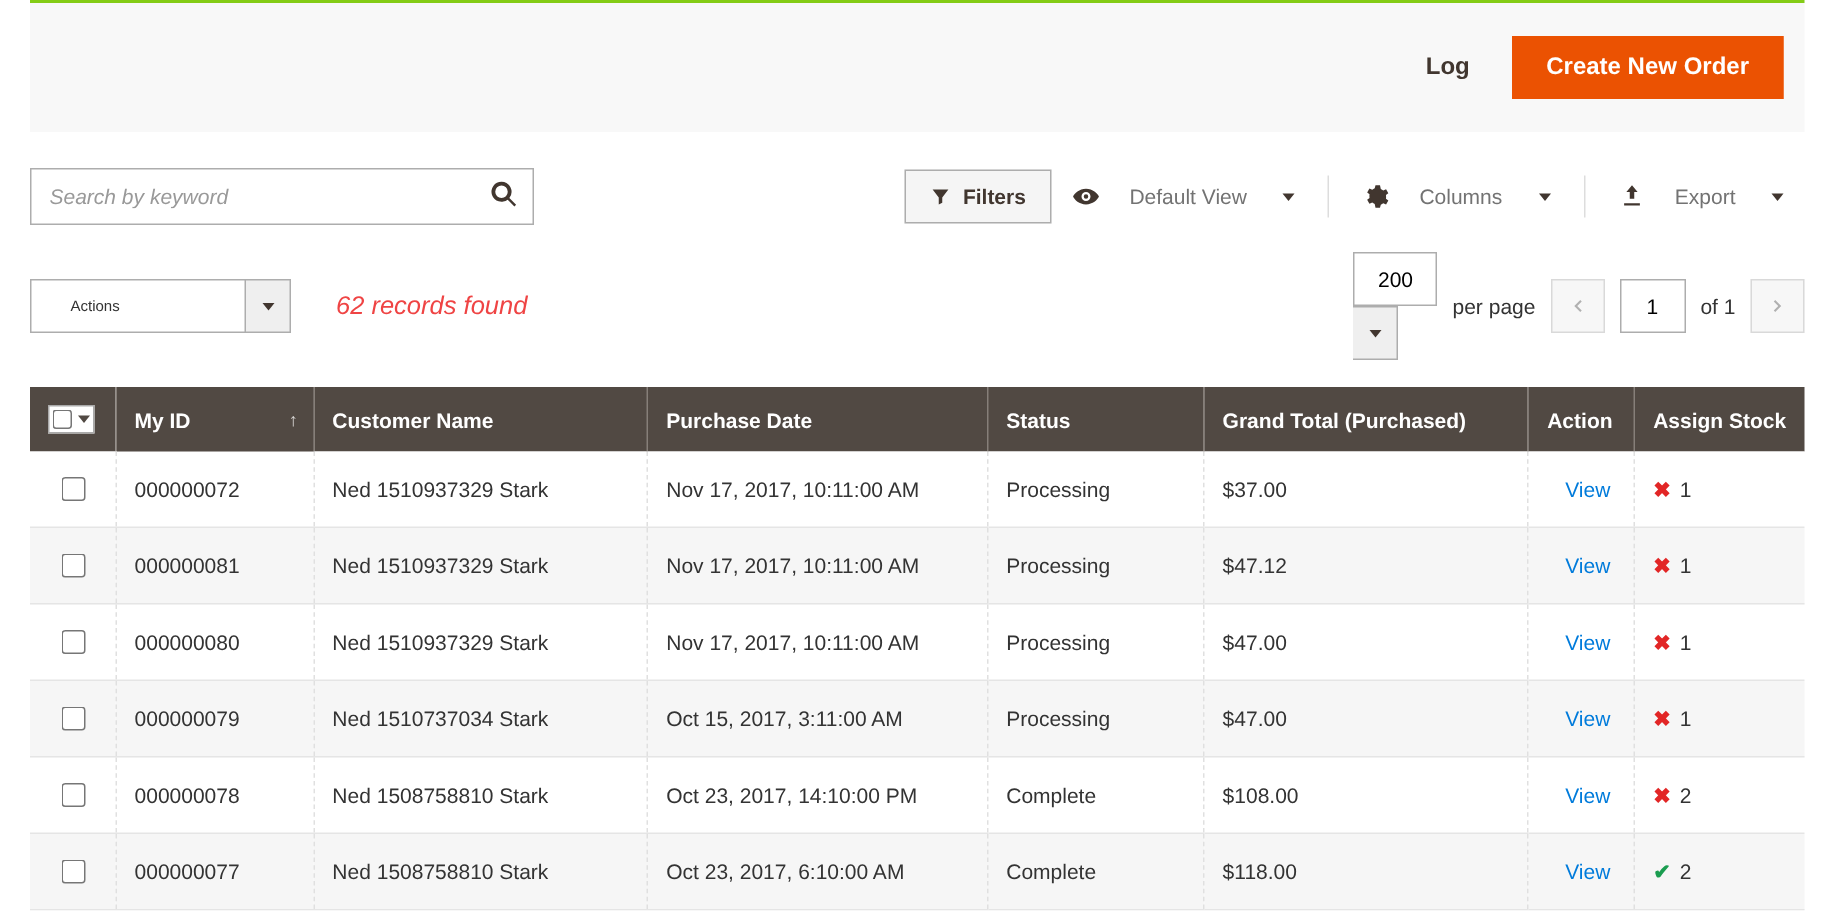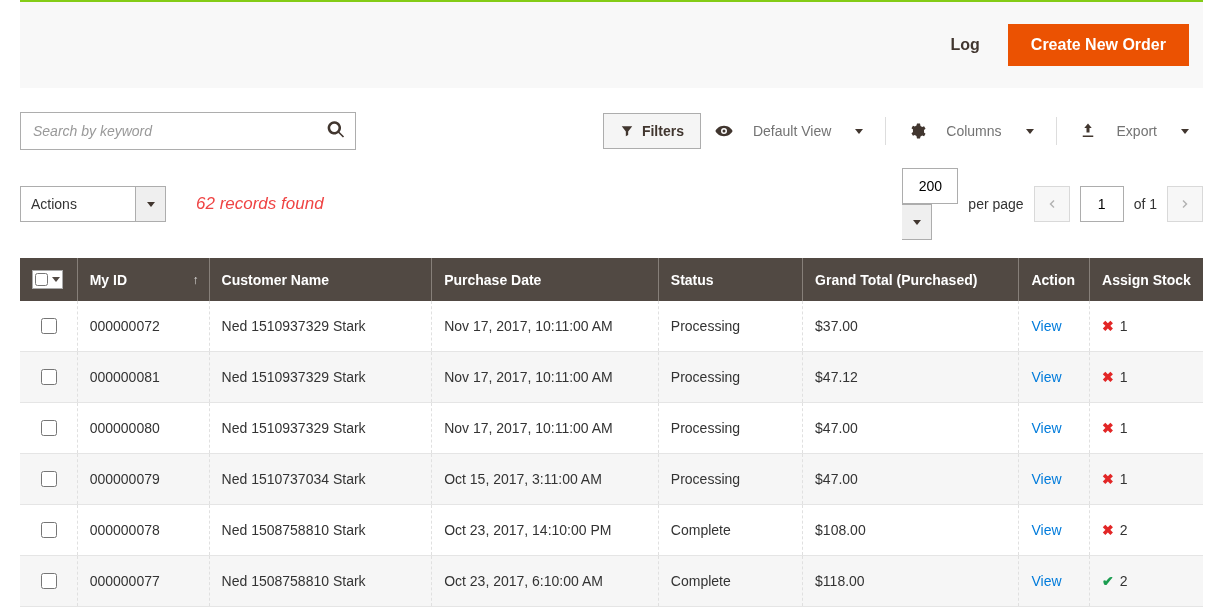--- a/index.html
+++ b/index.html
@@ -118,24 +118,24 @@
     font-size: 14px;
     color: #737373;
   }
   .tb-sep { width: 1px; height: 28px; background: #ddd; margin: 0 8px; }
   .tb-item svg { width: 18px; height: 18px; fill: #41362f; }
   .tb-item .caret-down { margin-left: 4px; }
 
   .actions-select-wrap { display: flex; }
   .actions-select {
     height: 36px;
-    width: 116px;
-    border: 1px solid #adadad;
-    padding: 6px 10px;
-    font-size: 14px;
+    width: 144px;
+    border: 1px solid #adadad;
+    padding: 6px 26px;
+    font-size: 10px;
     color: #333;
     background: #fff;
     display: flex; align-items: center;
   }
   .select-arrow-btn {
     width: 30px; height: 36px;
     border: 1px solid #adadad;
     border-left: none;
     background: #efefef;
     display: flex; align-items: center; justify-content: center;
@@ -210,21 +210,21 @@
   }
   .th-customer { width: 216px; margin-left: 41px; }
   .th-date { width: 220px; }
   .th-status { width: 140px; }
   .th-total { width: 210px; }
   .th-action { width: 64px; }
   .th-stock { width: 110px; }
 
   .row-checkbox { width: 16px; height: 16px; }
   .td-check { text-align: center; }
-  .view-link { color: #007bdb; cursor: pointer; }
+  .view-link { color: #007bdb; cursor: pointer; margin-left: 12px; }
   .stock-cell { display: flex; align-items: center; gap: 6px; }
   .x-icon { color: #e22626; font-weight: 700; }
   .check-icon { color: #1b9d50; font-weight: 700; }
   .eye-icon, .gear-icon, .export-icon { width: 18px; height: 18px; fill: #41362f; }
   .chev-left, .chev-right { width: 12px; height: 12px; fill: #555; }
 </style>
 </head>
 <body>
 
 <div class="page">

